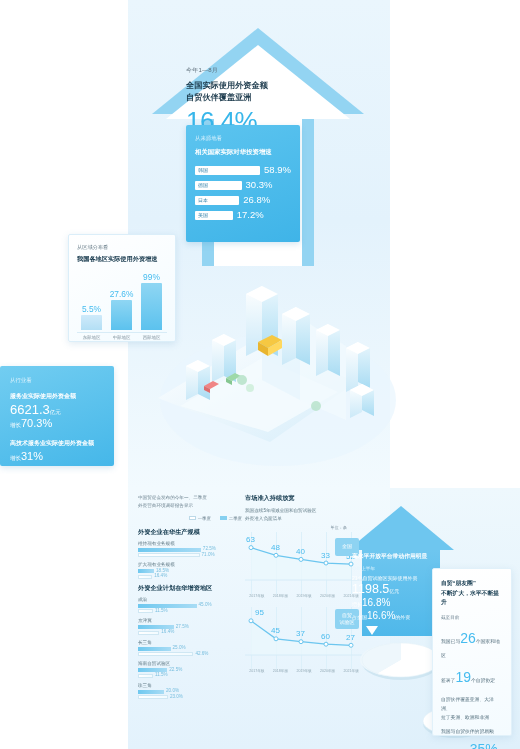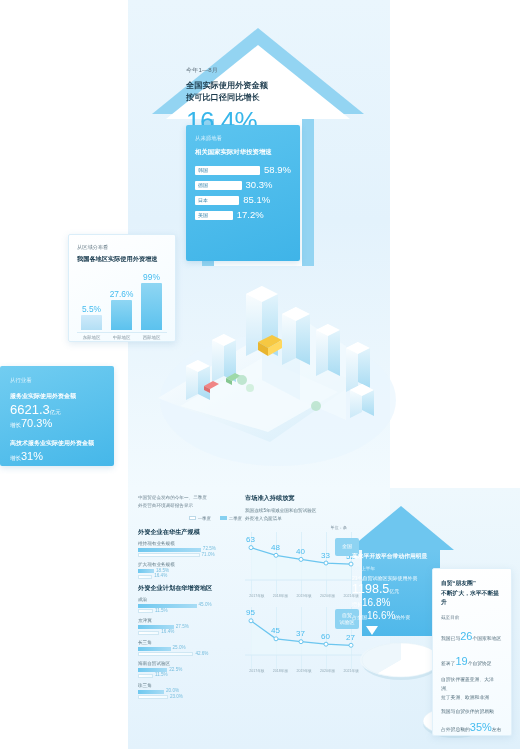--- a/index.html
+++ b/index.html
@@ -60,21 +60,21 @@
   }
 
   
   .top-text { position: absolute; left: 186px; top: 66px; width: 130px; z-index: 6; }
   .top-kicker { font-size: 6px; color: #5a6b77; letter-spacing: .2px; margin-bottom: 5px; }
   .top-title { font-size: 8.2px; color: #1d3b4d; font-weight: bold; line-height: 1.45; }
   .top-big { font-size: 26px; color: #37b6ea; font-weight: normal; line-height: 1; margin-top: 4px; letter-spacing: -.5px; }
 
   
   .card-country {
-    position: absolute; left: 186px; top: 125px; width: 114px; height: 136px;
+    position: absolute; left: 186px; top: 125px; width: 114px; height: 117px;
     background: linear-gradient(160deg, #5cc4ef 0%, #3fb4e8 100%);
     border-radius: 2px; z-index: 7;
     box-shadow: 0 2px 6px rgba(60,140,190,.22);
     padding: 10px 9px 8px 9px;
   }
   .card-country .eyebrow { font-size: 5.4px; color: #ddf2fd; margin-bottom: 6px; }
   .card-country .chead { font-size: 6.4px; color: #ffffff; font-weight: bold; margin-bottom: 7px; }
   .crow { display: flex; align-items: center; height: 12px; margin-bottom: 3px; }
   .crow .cbar {
     height: 9px; background: #ffffff; border-radius: 1px;
@@ -174,21 +174,21 @@
   
   .card-right {
     position: absolute; left: 432px; top: 568px; width: 80px; height: 168px;
     background: linear-gradient(170deg,#ffffff 0%, #f4fbff 100%);
     border: 1px solid #e1f1fa; border-radius: 2px; z-index: 10;
     padding: 10px 8px; box-shadow: 0 2px 7px rgba(90,150,190,.15);
   }
   .cr-h { font-size: 5.8px; color: #12384d; font-weight: bold; line-height: 1.65; margin-bottom: 7px; }
   .cr-k { font-size: 4.6px; color: #6d8390; margin-bottom: 6px; }
   .cr-p { font-size: 4.8px; color: #4e6a78; line-height: 1.85; margin-bottom: 5px; }
-  .cr-p b { font-size: 11px; color: #46bcef; font-weight: normal; }
+  .cr-p b { font-size: 14px; color: #46bcef; font-weight: normal; }
 
   
   .donut { position: absolute; z-index: 9; }
 </style>
 </head>
 <body>
 
 <div id="page">
 
   <div class="bg-band"></div>
@@ -200,40 +200,40 @@
     <div class="head"></div>
     <div class="shaft"></div>
     <div class="inner-head"></div>
     <div class="inner-shaft"></div>
   </div>
 
   <div class="top-text">
     <div class="top-kicker">今年1—8月</div>
     <div class="top-title">
       <div>全国实际使用外资金额</div>
-      <div>按可比口径同比增长</div>
+      <div>自贸伙伴覆盖亚洲</div>
     </div>
     <div class="top-big">16.4%</div>
   </div>
 
   <div class="card-country">
     <div class="eyebrow">从来源地看</div>
     <div class="chead">相关国家实际对华投资增速</div>
     <div id="country-rows">
         <div class="crow">
           <div class="cbar" style="width:66px">韩国</div>
           <div class="cval">58.9%</div>
         </div>
         <div class="crow">
           <div class="cbar" style="width:46.57724957555178px">德国</div>
           <div class="cval">30.3%</div>
         </div>
         <div class="crow">
           <div class="cbar" style="width:44.20033955857386px">日本</div>
-          <div class="cval">85.1%</div>
+          <div class="cval">26.8%</div>
         </div>
         <div class="crow">
           <div class="cbar" style="width:37.68081494057725px">美国</div>
           <div class="cval">17.2%</div>
         </div>
       </div>
   </div>
 
   <div class="card-region">
     <div class="eyebrow">从区域分布看</div>
@@ -495,21 +495,21 @@
           <svg viewBox="0 0 118 62">
             <polygon points="6,13.800000000000004 31,31.8 56,34.68 81,37.2 106,38.28 106,48 6,48" fill="#eaf7fd" opacity=".8"></polygon>
             <polyline points="6,13.800000000000004 31,31.8 56,34.68 81,37.2 106,38.28" fill="none" stroke="#6cc6ef" stroke-width="1.2"></polyline>
             <circle cx="6" cy="13.800000000000004" r="2" fill="#ffffff" stroke="#6cc6ef" stroke-width="1"></circle>
             <circle cx="31" cy="31.8" r="2" fill="#ffffff" stroke="#6cc6ef" stroke-width="1"></circle>
             <circle cx="56" cy="34.68" r="2" fill="#ffffff" stroke="#6cc6ef" stroke-width="1"></circle>
             <circle cx="81" cy="37.2" r="2" fill="#ffffff" stroke="#6cc6ef" stroke-width="1"></circle>
             <circle cx="106" cy="38.28" r="2" fill="#ffffff" stroke="#6cc6ef" stroke-width="1"></circle>
             <line x1="0" y1="48" x2="118" y2="48" stroke="#d6ecf8" stroke-width="1"></line>
           </svg>
-          <span class="lc-val" style="left:1px;top:1.8000000000000043px">95</span>
+          <span class="lc-val" style="left:10px;top:1.8000000000000043px">95</span>
           <span class="lc-val" style="left:26px;top:19.8px">45</span>
           <span class="lc-val" style="left:51px;top:22.68px">37</span>
           <span class="lc-val" style="left:76px;top:25.200000000000003px">60</span>
           <span class="lc-val" style="left:101px;top:26.28px">27</span>
         </div>
       <div class="axis-labels" id="ax2">
           <span>2017年版</span>
           <span>2018年版</span>
           <span>2019年版</span>
           <span>2020年版</span>

